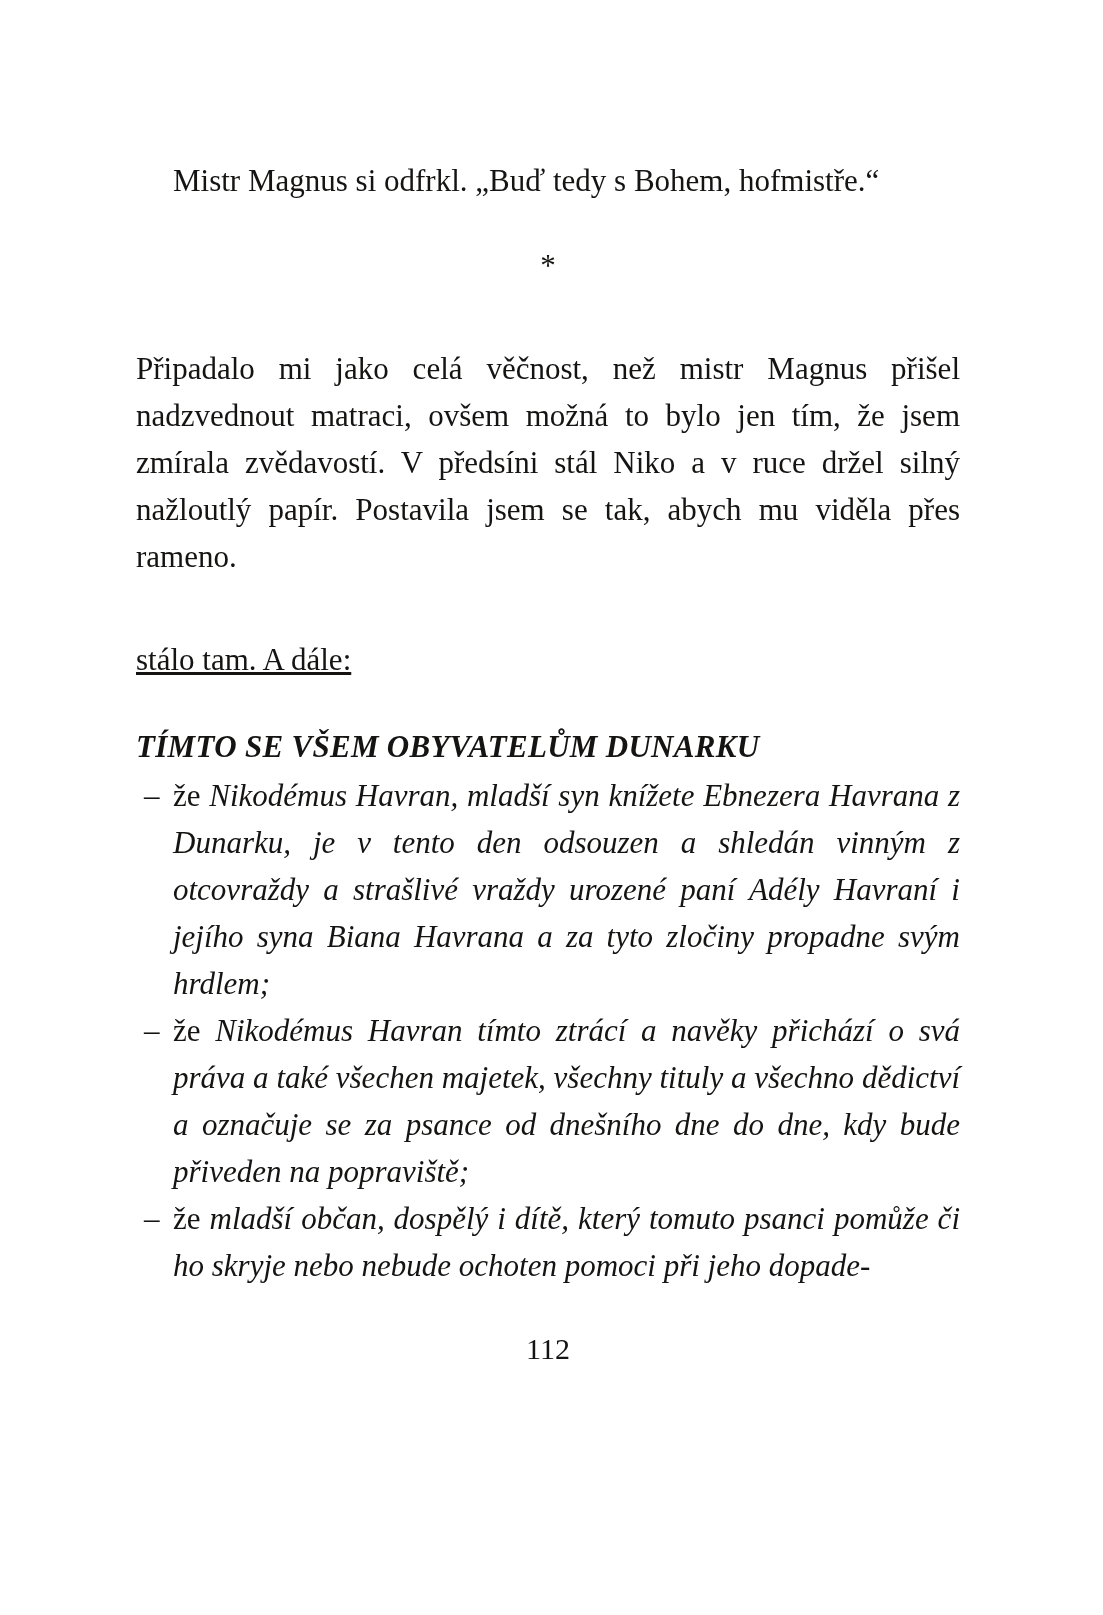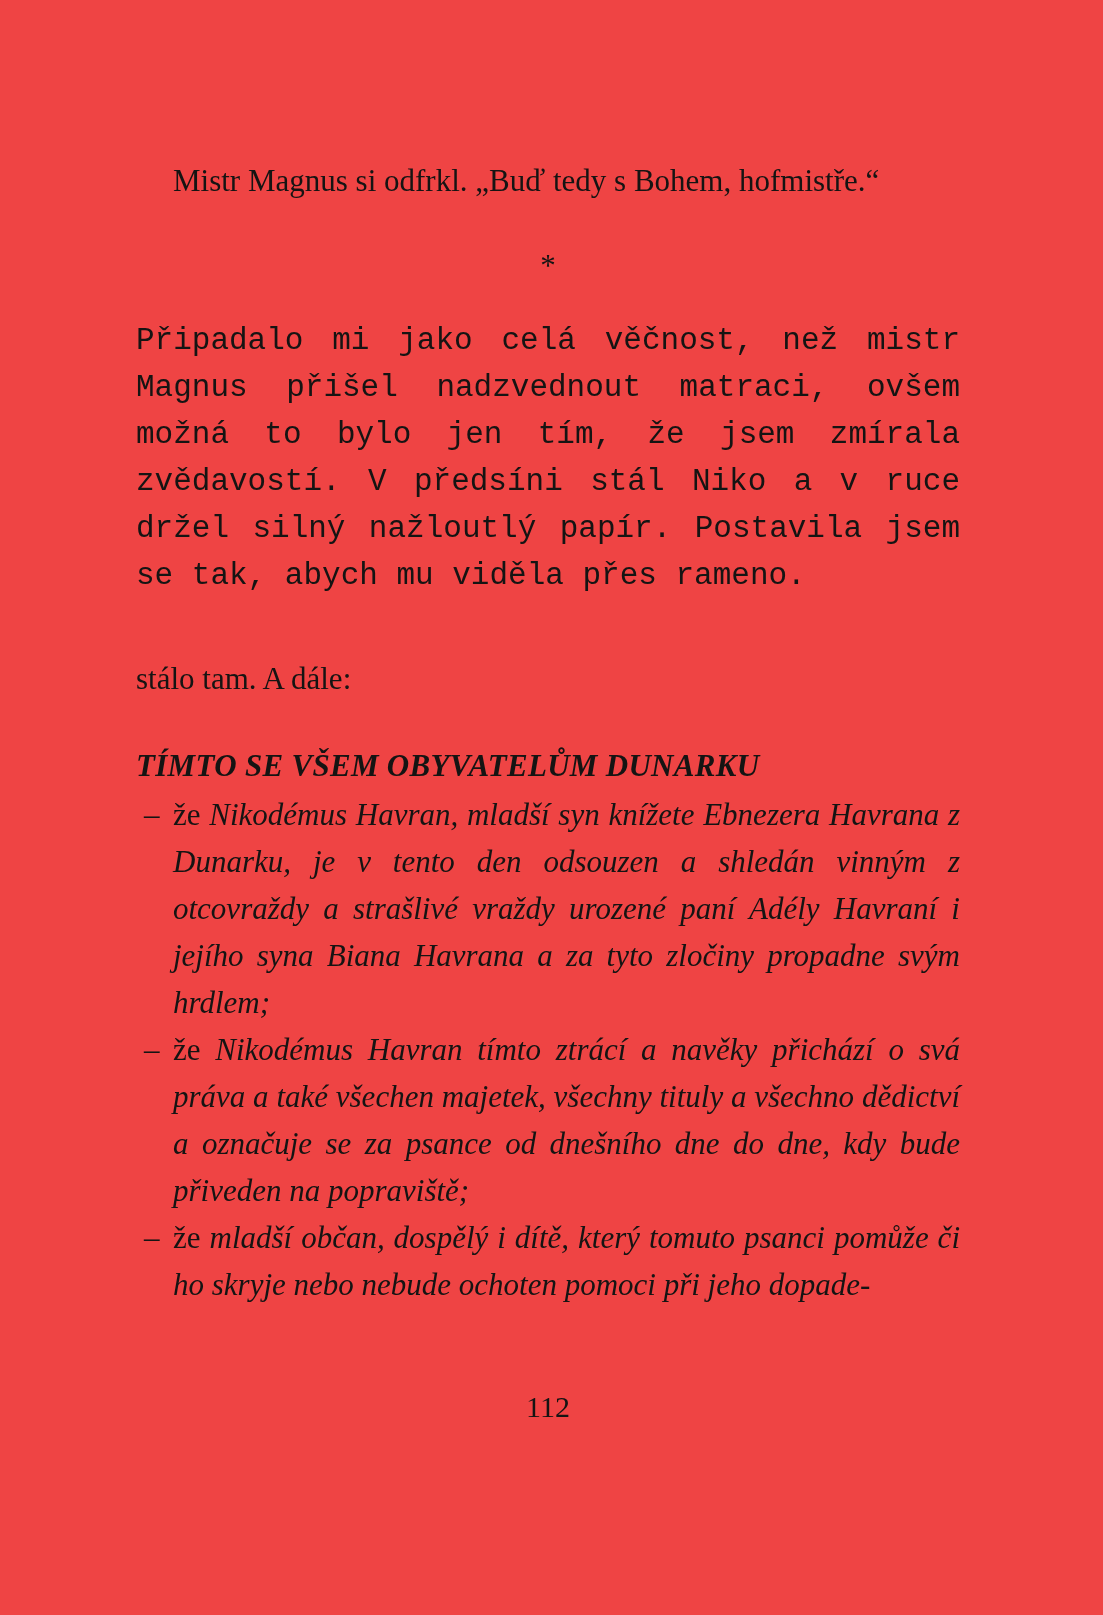--- a/index.html
+++ b/index.html
@@ -5,54 +5,54 @@
   html, body {
     margin: 0;
     padding: 0;
     background: #e8e8e8;
   }
   .page {
     position: relative;
     width: 1103px;
     height: 1615px;
     margin: 0 auto;
-    background: #ef4444;
+    background: #ffffff;
     box-sizing: border-box;
     padding: 157px 143px 0 136px;
     font-family: "Liberation Serif", "DejaVu Serif", serif;
     font-size: 31px;
     line-height: 47px;
     color: #151413;
     overflow: hidden;
   }
   .opening-line {
     margin: 0;
     text-indent: 37px;
     text-align: left;
   }
   .scene-break {
     margin: 38px 0 0 0;
     text-align: center;
     font-size: 31px;
   }
   .body-paragraph {
-    margin: 28px 0 0 0;
+    margin: 56px 0 0 0;
     text-align: justify;
-    font-family: Liberation Mono, monospace;
   }
   .notice-heading {
     margin: 44px 0 0 0;
     font-size: 31px;
     font-weight: bold;
     line-height: 47px;
     letter-spacing: 0.3px;
   }
   .notice-caption {
     margin: 56px 0 0 0;
     text-align: left;
+    text-decoration: underline;
   }
   .proclamation-heading {
     margin: 40px 0 0 0;
     font-size: 31px;
     font-weight: bold;
     line-height: 47px;
     letter-spacing: 0.3px;
     font-style: italic;
   }
   .proclamation-heading .heading-line {
@@ -72,21 +72,21 @@
   .decree-item .marker {
     position: absolute;
     left: 8px;
     top: 0;
     font-style: normal;
   }
   .decree-item .lead {
     font-style: normal;
   }
   .page-number {
-    margin: 75px 0 0 0;
+    margin: 36px 0 0 0;
     text-align: center;
     font-size: 30px;
   }
 </style>
 </head>
 <body>
 
 <div class="page">
 
   <p class="opening-line">Mistr Magnus si odfrkl. „Buď tedy s Bohem, hofmistře.“</p>

